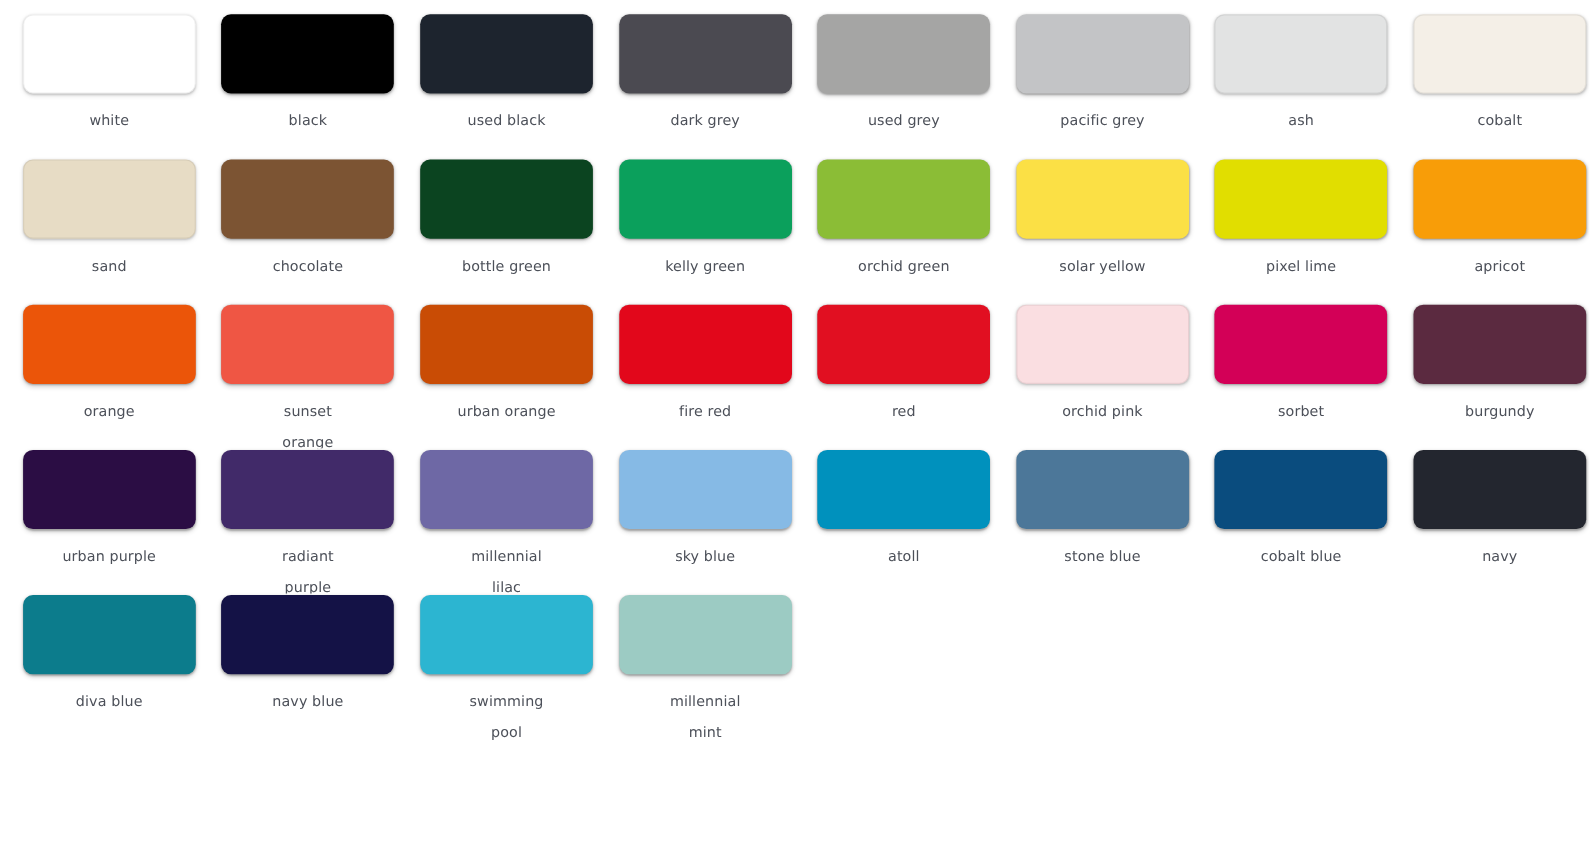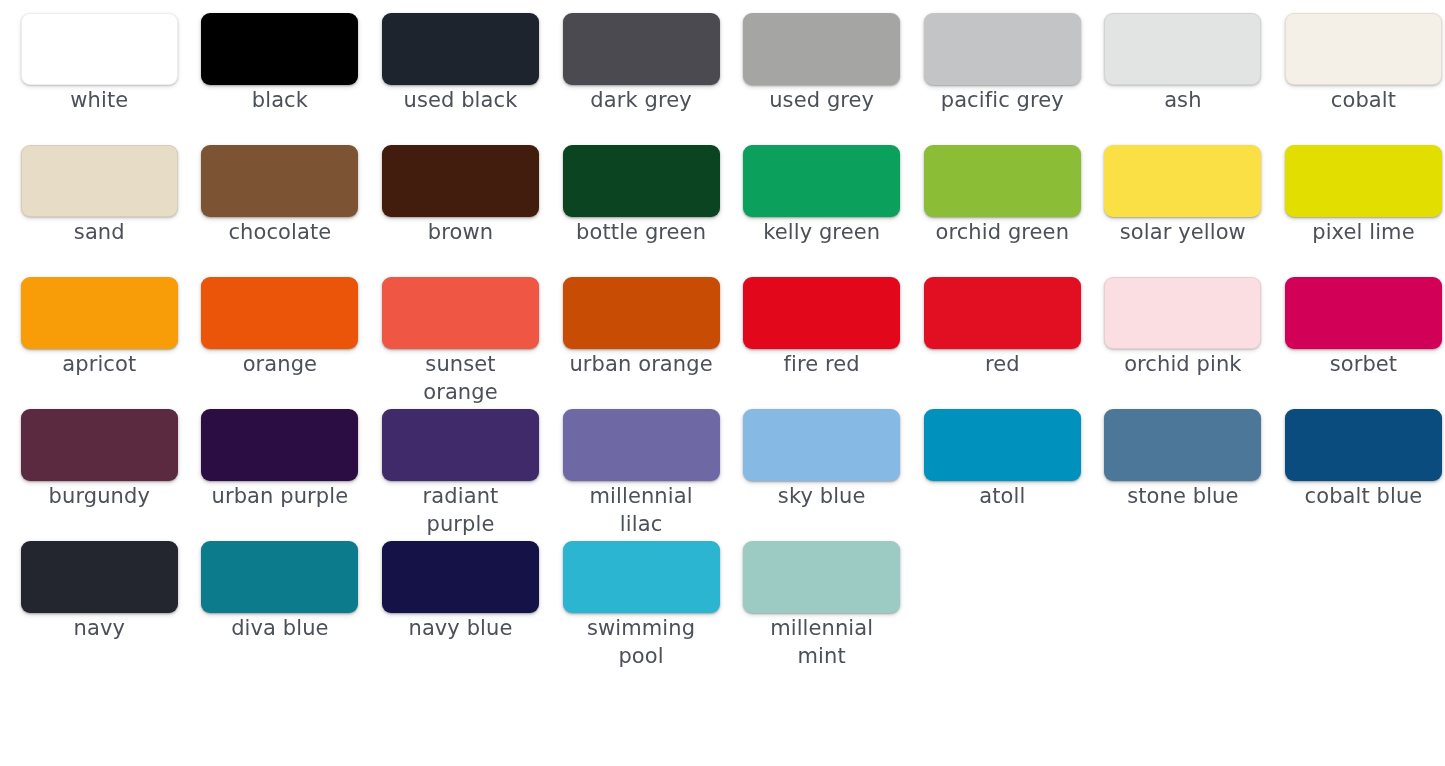--- a/index.html
+++ b/index.html
@@ -39,22 +39,22 @@
       0 0 0 1.5px rgba(255,255,255,0.92);
     flex: none;
   }
   .swatch-chip.light-edge {
     box-shadow:
       0 1px 2px rgba(0,0,0,0.18),
       0 2px 5px rgba(0,0,0,0.10),
       inset 0 0 0 1px rgba(0,0,0,0.07);
   }
   .swatch-label {
-    margin-top: 1px;
-    font-size: 21px;
+    margin-top: 12px;
+    font-size: 13px;
     line-height: 28px;
     color: #4c5059;
     text-align: center;
     letter-spacing: 0.1px;
     white-space: pre-line;
     max-width: 176px;
   }
 </style>
 </head>
 <body>
@@ -94,24 +94,20 @@
     </div>
     <div class="swatch-cell">
       <div class="swatch-chip light-edge" style="background: rgb(231, 220, 197);"></div>
       <div class="swatch-label">sand</div>
     </div>
     <div class="swatch-cell">
       <div class="swatch-chip" style="background: rgb(124, 84, 51);"></div>
       <div class="swatch-label">chocolate</div>
     </div>
     <div class="swatch-cell">
-      <div class="swatch-chip" style="background: rgb(66, 28, 12);"></div>
-      <div class="swatch-label">brown</div>
-    </div>
-    <div class="swatch-cell">
       <div class="swatch-chip" style="background: rgb(11, 68, 32);"></div>
       <div class="swatch-label">bottle green</div>
     </div>
     <div class="swatch-cell">
       <div class="swatch-chip" style="background: rgb(11, 160, 92);"></div>
       <div class="swatch-label">kelly green</div>
     </div>
     <div class="swatch-cell">
       <div class="swatch-chip" style="background: rgb(139, 189, 54);"></div>
       <div class="swatch-label">orchid green</div>

